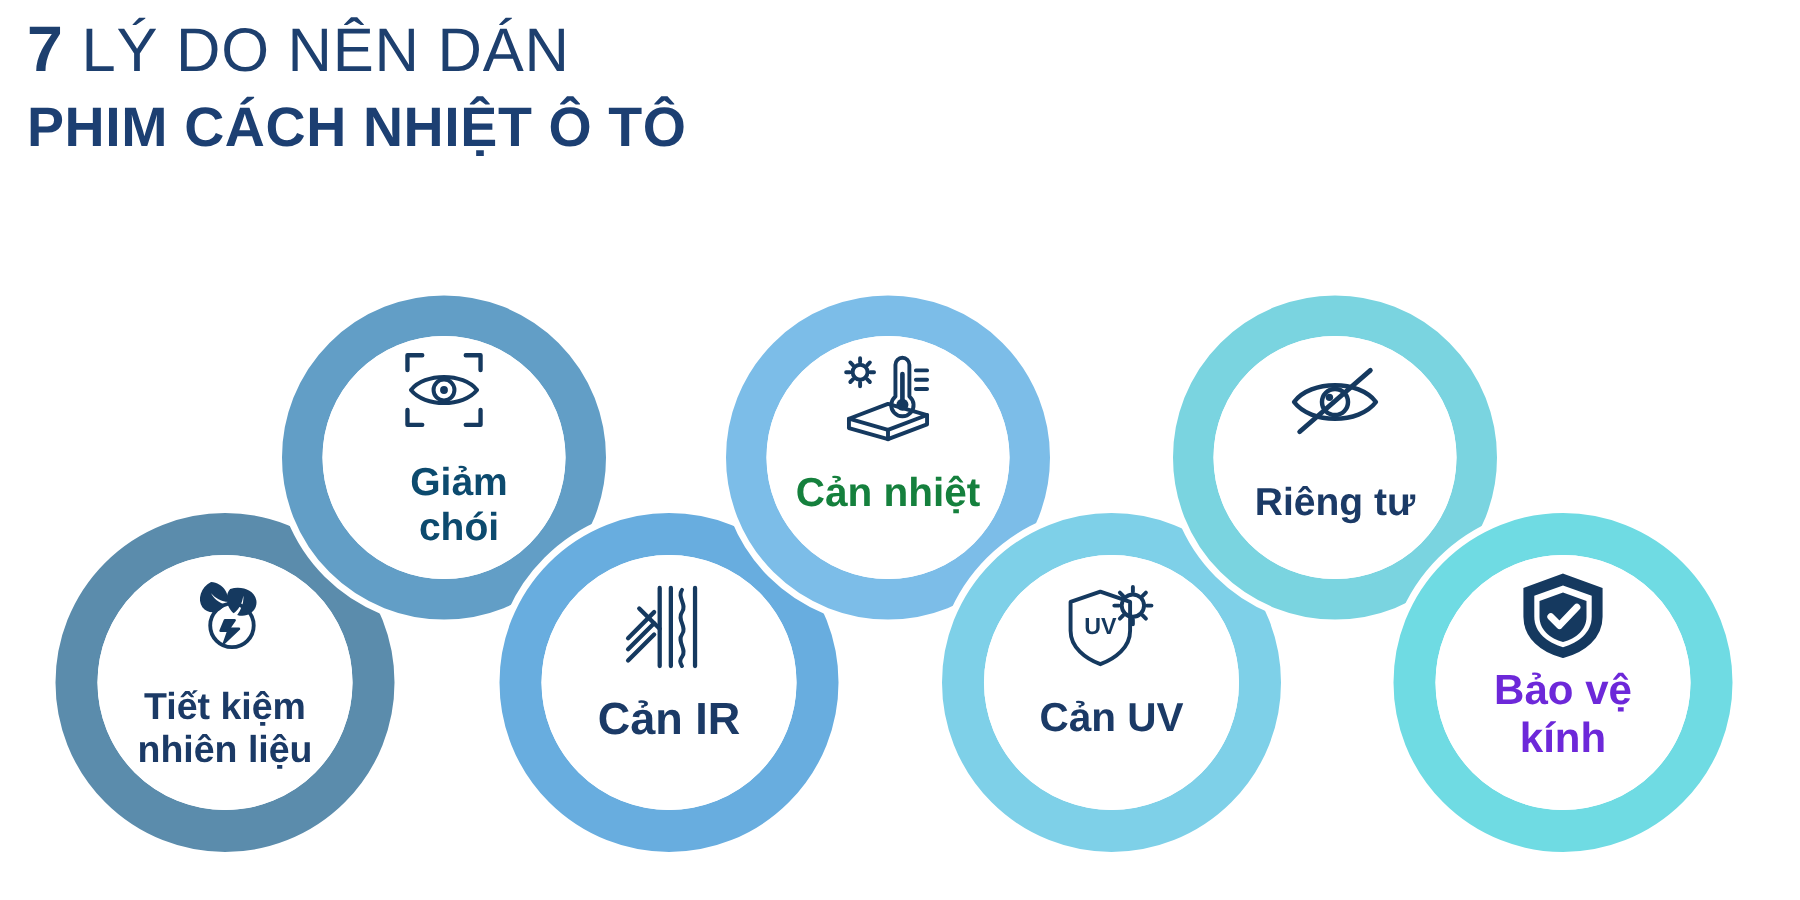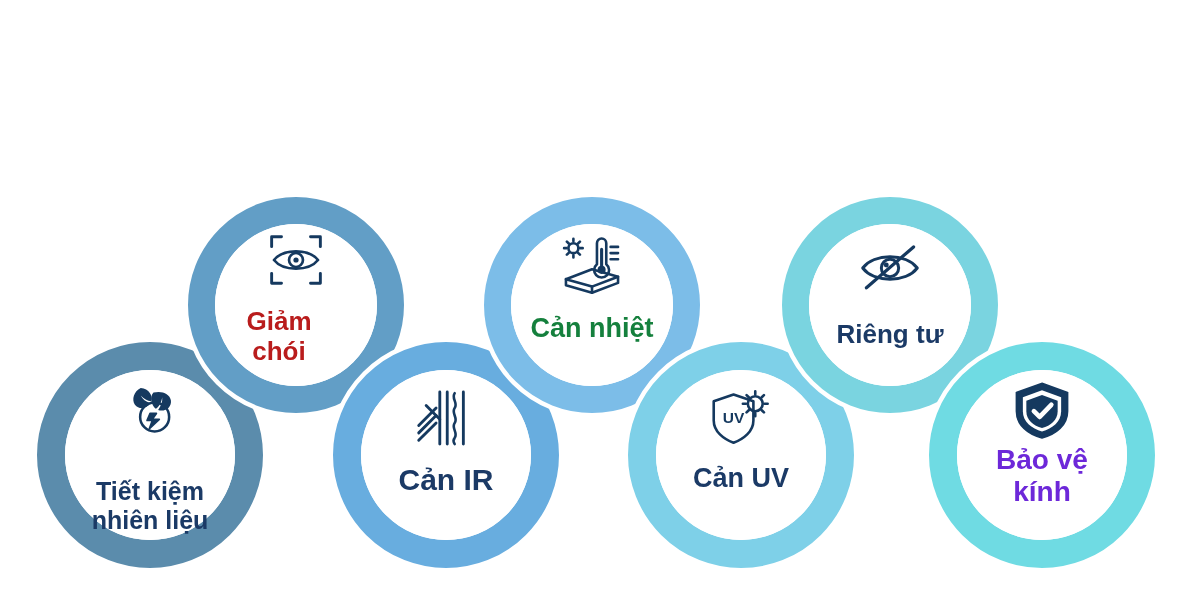--- a/index.html
+++ b/index.html
@@ -73,20 +73,22 @@
     user-select: none;
     pointer-events: none;
   }
 </style>
 </head>
 <body>
 
 <div id="infographic">
 
   <div class="title-block">
+    <div class="title-line1"><span class="num">7</span><span> LÝ DO NÊN DÁN</span></div>
+    <div class="title-line2">PHIM CÁCH NHIỆT Ô TÔ</div>
   </div>
 
   <div class="chain">
     <svg id="chain-svg" width="1200" height="600" viewBox="0 0 1200 600" xmlns="http://www.w3.org/2000/svg">
         <path d="M 195.2 380.6 A 126 126 0 0 1 396.8 380.6" fill="none" stroke="#8fbcd9" stroke-width="1.6" stroke-linecap="round"></path>
         <path d="M 789.2 380.6 A 126 126 0 0 1 990.8 380.6" fill="none" stroke="#9fd8e2" stroke-width="1.6" stroke-linecap="round"></path>
         <path d="M 341.2 376.4 A 131 131 0 0 0 550.8 376.4" fill="none" stroke="#8cc4e6" stroke-width="1.6" stroke-linecap="round"></path>
         <path d="M 636.2 376.4 A 131 131 0 0 0 845.8 376.4" fill="none" stroke="#9adbe9" stroke-width="1.6" stroke-linecap="round"></path>
         <g>
           <circle cx="150" cy="455" r="99" fill="none" stroke="#ffffff" stroke-width="37"></circle>
@@ -194,23 +196,23 @@
           <path d="M50 4 L94 20 L94 52 C94 76 74 92 50 98 C26 92 6 76 6 52 L6 20 Z" fill="#15395f" stroke="#15395f" stroke-width="3"></path>
           <path d="M50 16 L83 28 L83 52 C83 70 68 82 50 87 C32 82 17 70 17 52 L17 28 Z" fill="#ffffff" stroke="none"></path>
           <path d="M50 24 L77 34 L77 52 C77 67 65 77 50 81 C35 77 23 67 23 52 L23 34 Z" fill="#15395f" stroke="none"></path>
           <path d="M36 52 L46 62 L66 41" fill="none" stroke="#ffffff" stroke-width="8" stroke-linecap="round" stroke-linejoin="round"></path>
         </g>
         </g>
       </svg>
   </div>
 
   <div id="label-layer">
-      <div class="node-label" style="font-size: 25px; color: rgb(27, 58, 102); width: 170px; left: 65px; top: 457px; margin-top: 20px;">Tiết kiệm
+      <div class="node-label" style="font-size: 25px; color: rgb(27, 58, 102); width: 170px; left: 65px; top: 457px;">Tiết kiệm
 nhiên liệu</div>
-      <div class="node-label" style="font-size: 26px; color: #b91c1c; width: 162px; left: 198px; top: 307px;">Giảm
+      <div class="node-label" style="font-size: 26px; color: #0c4a6e; width: 162px; left: 225px; top: 307px;">Giảm
 chói</div>
       <div class="node-label" style="font-size: 30px; color: rgb(27, 58, 102); width: 170px; left: 361px; top: 463px;">Cản IR</div>
       <div class="node-label" style="font-size: 27px; color: #15803d; width: 162px; left: 511px; top: 313px;">Cản nhiệt</div>
       <div class="node-label" style="font-size: 27px; color: rgb(27, 58, 102); width: 170px; left: 656px; top: 463px; text-align: center;">Cản UV</div>
       <div class="node-label" style="font-size: 26px; color: rgb(27, 58, 102); width: 162px; left: 809px; top: 320px;">Riêng tư</div>
       <div class="node-label" style="font-size: 28px; color: #6d28d9; width: 170px; left: 957px; top: 444px;">Bảo vệ
 kính</div>
     </div>
 
 </div>

